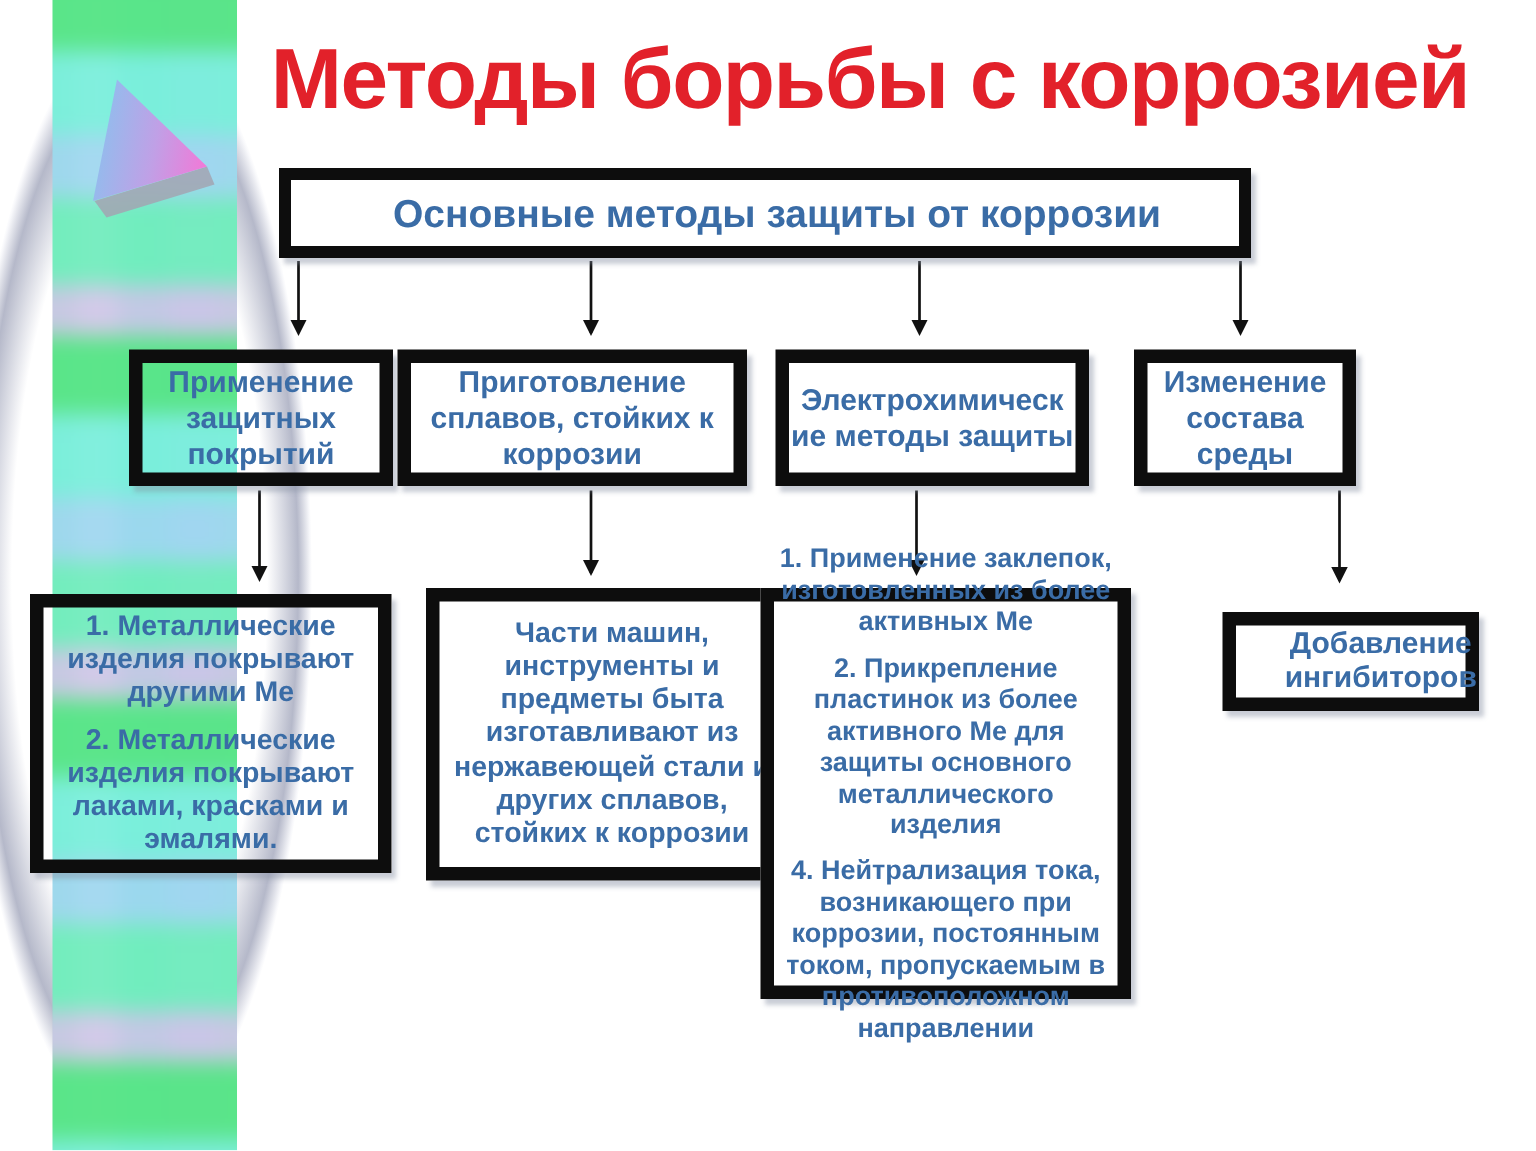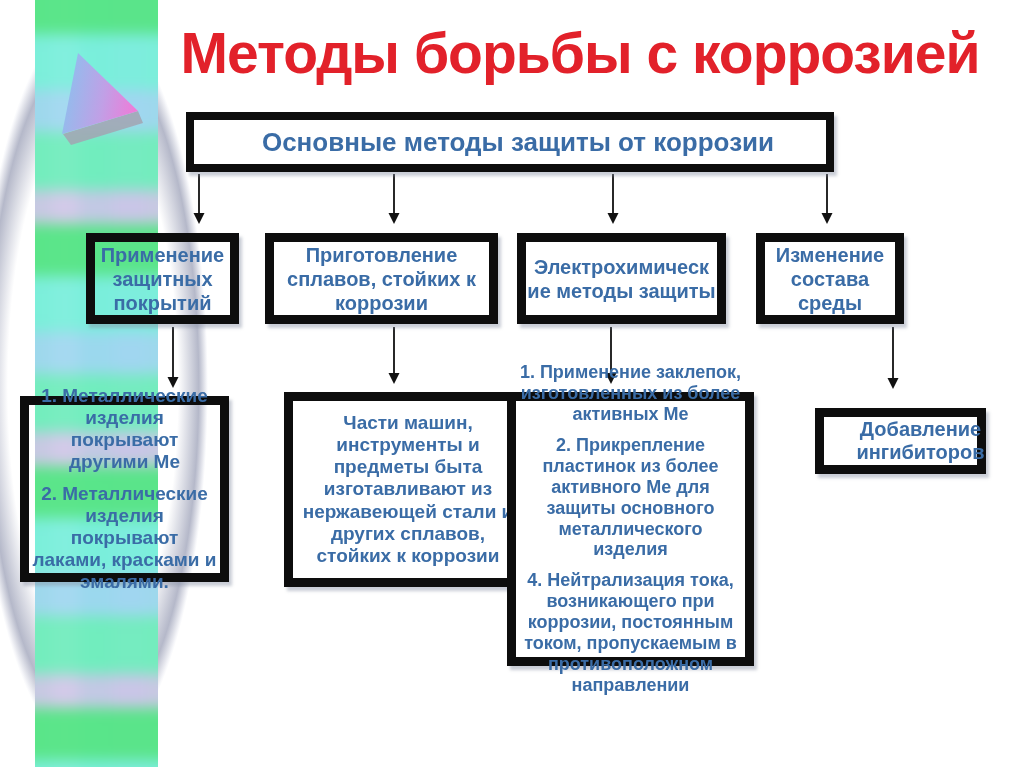--- a/index.html
+++ b/index.html
@@ -50,26 +50,26 @@
   
   .box{
     position:absolute;border:8px solid #0d0d0d;background:#ffffff;
     display:flex;align-items:center;justify-content:center;
     text-align:center;color:#3a6ca6;font-weight:bold;
     box-shadow:3px 4px 3px rgba(135,145,165,0.45);
     box-sizing:border-box;z-index:2;
   }
   .header-box{left:186px;top:112px;width:648px;height:60px;font-size:26px;padding-left:16px;}
   .mbox{top:233px;height:91px;border-width:9px;font-size:20px;line-height:1.2;}
-  .m1{left:86px;width:153px;background:transparent;}
+  .m1{left:86px;width:176px;background:transparent;}
   .m2{left:265px;width:233px;justify-content:flex-end;}
   .m3{left:517px;width:209px;}
   .m4{left:756px;width:148px;text-align:center;}
   .dbox{border-width:9px;font-size:19px;line-height:1.16;flex-direction:column;}
-  .d1{left:20px;top:396px;width:209px;height:186px;background:transparent;}
+  .d1{left:20px;top:396px;width:241px;height:186px;background:transparent;}
   .d2{left:284px;top:392px;width:248px;height:195px;}
   .d3{left:507px;top:392px;width:247px;height:274px;font-size:18px;}
   .d4{left:815px;top:408px;width:171px;height:66px;font-size:20px;padding-left:40px;}
   .dbox p{margin:5px 3px;}
   
   .arrows{position:absolute;left:0;top:0;z-index:1;}
 </style>
 </head>
 <body>
 

